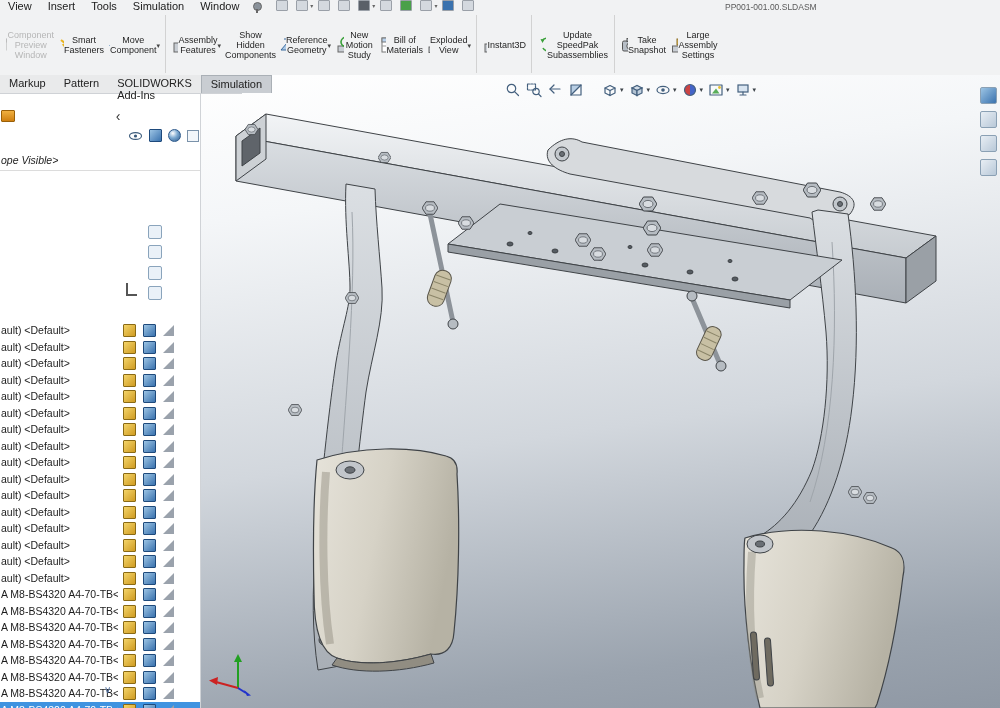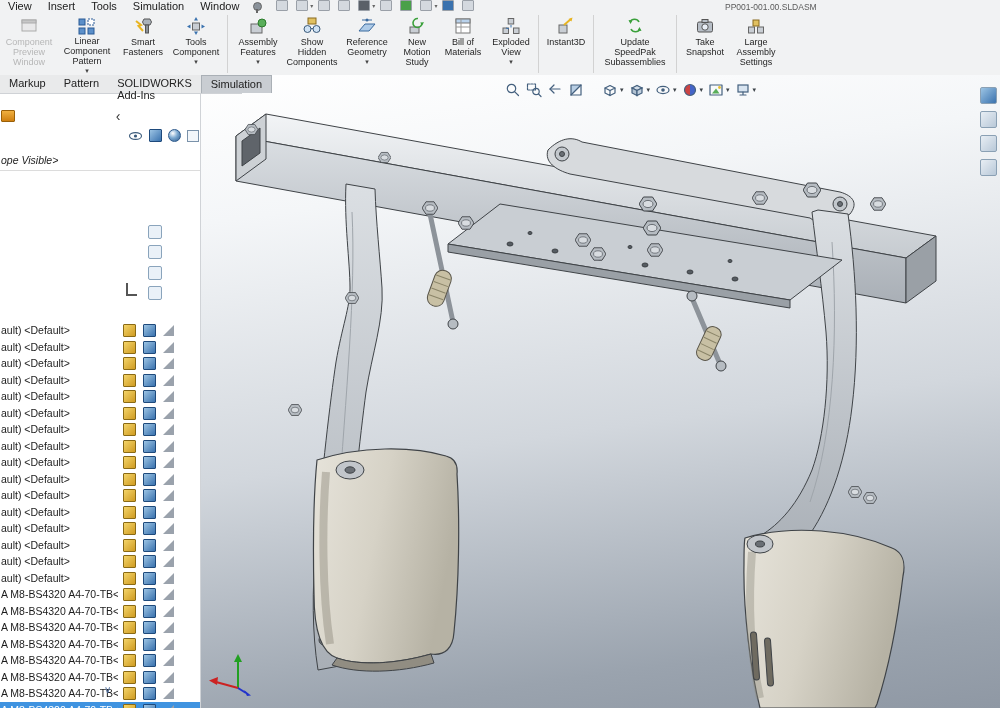--- a/index.html
+++ b/index.html
@@ -13,21 +13,21 @@
   .pin{width:7px;height:7px;border-radius:50%;background:#8a929a;border:1px solid #666;margin:0 10px 0 6px;position:relative;}
   .pin::after{content:"";position:absolute;left:2px;top:6px;width:2px;height:4px;background:#666;}
   .qi{width:10px;height:9px;border:1px solid #9aa0a8;background:#d4d9df;margin:-2px 4px 0 4px;border-radius:1px;}
   .qi.g{background:#4aa04a}.qi.b{background:#3a72ae}.qi.d{background:#5a6068}
   .qdd{font-size:6px;color:#666;margin:-2px 1px 0 -2px;}
   .win-title{position:absolute;left:725px;top:2px;font-size:8.5px;color:#5a5a5a;text-align:center;}
 
   
   .ribbon{position:absolute;left:0;top:13px;right:0;height:62px;background:#f1f2f3;
           border-bottom:1px solid #d5d7d9;display:flex;align-items:flex-start;padding:1px 2px;}
-  .rbtn{display:flex;flex-direction:column;align-items:center;justify-content:flex-start;
+  .rbtn{display:flex;flex-direction:row;align-items:center;justify-content:flex-start;
         height:58px;padding:2px 1px;margin:0 1px;border-radius:2px;font-size:9px;line-height:1.12;
         text-align:center;color:#1f1f1f;cursor:default;}
   .rbtn.disabled{color:#a8a8a8;filter:grayscale(1);opacity:.8;}
   .rbtn .dd{font-size:7px;color:#444;margin-top:1px;line-height:1;}
   .rdiv{width:1px;background:#d2d2d2;height:58px;margin:1px 3px;}
   .ric{display:block;margin-bottom:1px;}
 
   
   .tabsbar{position:absolute;left:0;top:75px;width:242px;height:18px;background:#e9eaeb;
            display:flex;align-items:stretch;border-bottom:1px solid #cfd2d6;z-index:6;font-size:11px;color:#222;}
@@ -110,49 +110,39 @@
   <div class="ribbon">
 
     <div class="rbtn disabled" style="width:50px">
       <svg class="ric" width="20" height="20">
           <rect x="3" y="4" width="14" height="11" fill="#e8e8e8" stroke="#9a9a9a"></rect>
           <rect x="3" y="4" width="14" height="3" fill="#bdbdbd" stroke="#9a9a9a"></rect>
         </svg>
       <span>Component Preview Window</span>
     </div>
 
-    <div class="rbtn" style="width:58px">
-      <svg class="ric" width="20" height="20">
-          <rect x="2" y="12" width="6" height="6" fill="#5b8fc9" stroke="#2a5a96"></rect>
-          <rect x="11" y="12" width="6" height="6" fill="#5b8fc9" stroke="#2a5a96"></rect>
-          <rect x="2" y="3" width="6" height="6" fill="#5b8fc9" stroke="#2a5a96"></rect>
-          <rect x="11" y="3" width="6" height="6" fill="#fff" stroke="#2a5a96" stroke-dasharray="2 1"></rect>
-        </svg>
-      <span>Linear Component Pattern</span>
-      <span class="dd">▾</span>
-    </div>
 
     <div class="rbtn" style="width:46px">
       <svg class="ric" width="20" height="20">
           <polygon points="11,3 17,3 18.5,6 17,9 11,9 9.5,6" fill="#aab2ba" stroke="#555"></polygon>
           <rect x="12.5" y="9" width="3" height="8" fill="#8a929a" stroke="#555"></rect>
           <path d="M3,5 L8,9 L5.5,10 L10,15" fill="none" stroke="#e8b421" stroke-width="2"></path>
         </svg>
       <span>Smart Fasteners</span>
     </div>
 
     <div class="rbtn" style="width:52px">
       <svg class="ric" width="20" height="20">
           <rect x="6.5" y="7" width="7" height="7" fill="#c9ced4" stroke="#666"></rect>
           <polygon points="10,1 8,4.5 12,4.5" fill="#3a72ae"></polygon>
           <polygon points="10,19 8,15.5 12,15.5" fill="#3a72ae"></polygon>
           <polygon points="1,10.5 4.5,8.5 4.5,12.5" fill="#3a72ae"></polygon>
           <polygon points="19,10.5 15.5,8.5 15.5,12.5" fill="#3a72ae"></polygon>
         </svg>
-      <span>Tools Component</span>
+      <span>Move Component</span>
       <span class="dd">▾</span>
     </div>
 
     <div class="rdiv"></div>
 
     <div class="rbtn" style="width:50px">
       <svg class="ric" width="20" height="20">
           <rect x="3" y="8" width="11" height="9" fill="#c9ced4" stroke="#666"></rect>
           <circle cx="14" cy="7" r="4" fill="#5aae5a" stroke="#2a7a2a"></circle>
         </svg>

